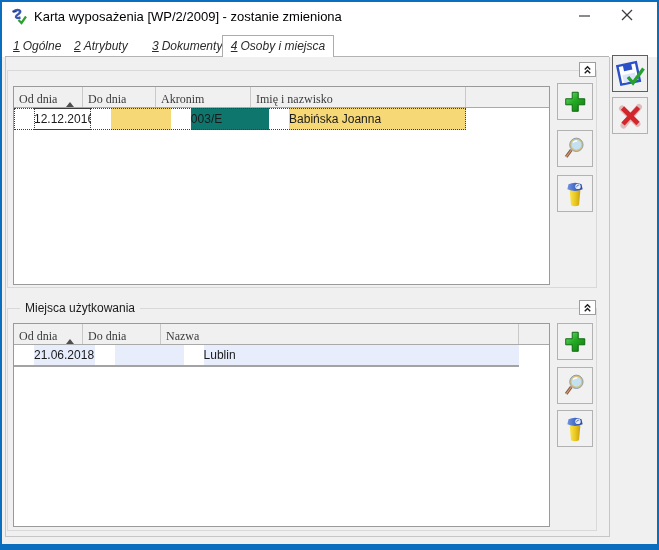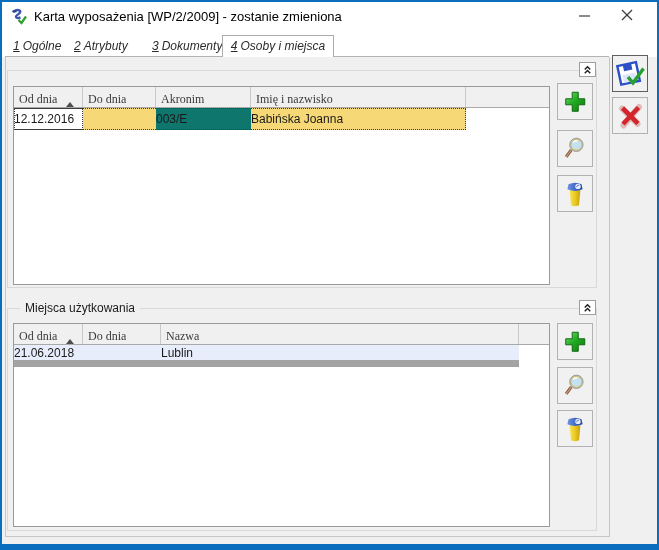--- a/index.html
+++ b/index.html
@@ -34,24 +34,24 @@
   .groupbox { position:absolute; border:1px solid #d9d9d9; }
   .grouplabel { position:absolute; background:#f0f0f0; padding:0 5px; height:14px; line-height:14px; color:#1a1a1a; white-space:nowrap; z-index:2; }
   .chevbtn { position:absolute; width:17px; height:15px; background:#ffffff; border:1px solid #9e9e9e; display:flex; align-items:center; justify-content:center; z-index:3; }
 
   .table { position:absolute; background:#ffffff; border:1px solid #9a9a9a; }
   .thead { display:flex; height:21px; background:#f0f0f0; border-bottom:1px solid #a9a9a9; }
   .th { display:flex; align-items:flex-end; padding-left:5px; border-right:1px solid #c9c9c9; color:#3a3a3a; white-space:nowrap; overflow:hidden;font-family:Liberation Serif, serif; }
   .th.rest { flex:1; border-right:none; }
   .sort-asc-icon { width:0; height:0; border-left:4px solid transparent; border-right:4px solid transparent; border-bottom:5px solid #4f4f4f; margin-left:auto; margin-right:8px; }
   .trow { display:flex; height:22px; align-items:stretch; }
-  .td { display:flex; align-items:center; white-space:nowrap; overflow:hidden; }
+  .td { display:flex; align-items:center; white-space:nowrap; overflow:hidden;margin-left:20px; }
   .trow.sel-yellow { width:452px; outline:1px dotted #3c3c3c; outline-offset:-1px; }
   .trow.sel-yellow .td.focuscell { background:#ffffff; outline:1px dotted #3c3c3c; outline-offset:-1px; }
-  .trow.sel-blue { width:505px; border-bottom:7px solid #a3a3a3;text-align:right; }
+  .trow.sel-blue { width:505px; border-bottom:2px solid #a3a3a3;text-align:right; }
 
   .toolbtn { position:absolute; width:36px; height:37px; background:#f1f1f1; border:1px solid #b2b2b2; display:flex; align-items:center; justify-content:center; }
   .toolbtn.save { border:1px solid #5f5f5f; }
   svg { display:block; }
 </style>
 </head>
 <body>
 
 <svg width="0" height="0" style="position:absolute">
   <defs>

